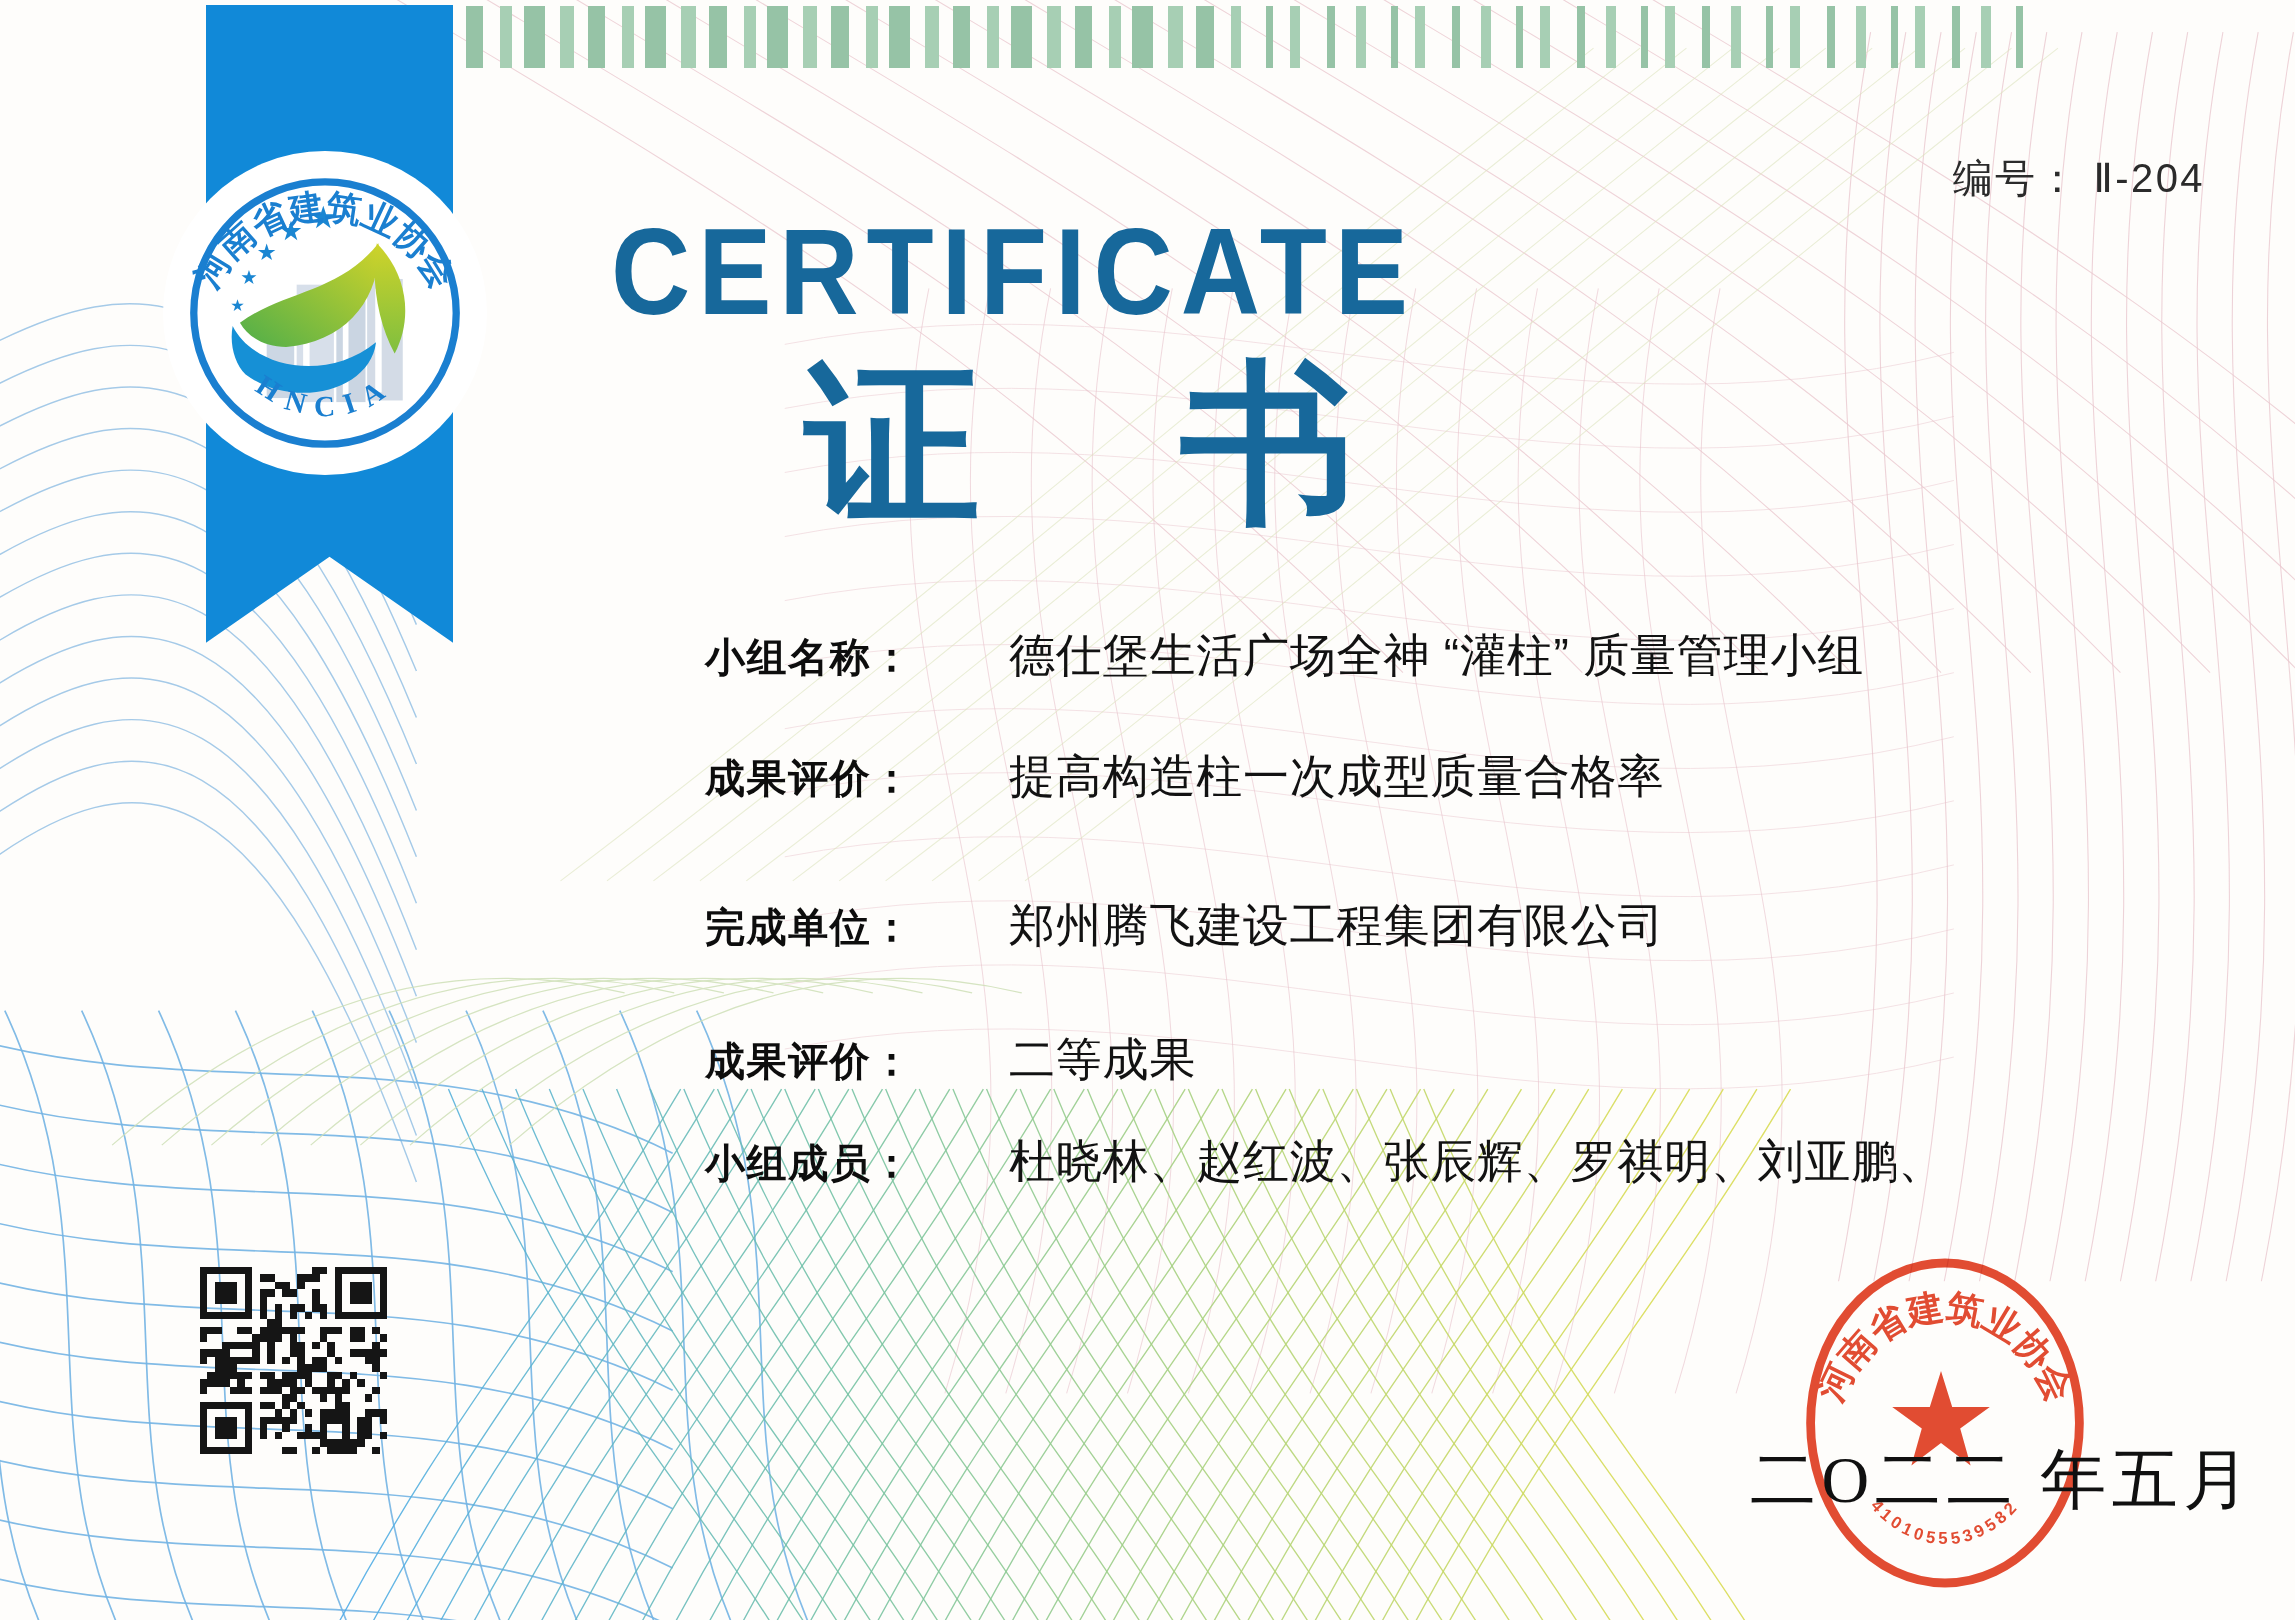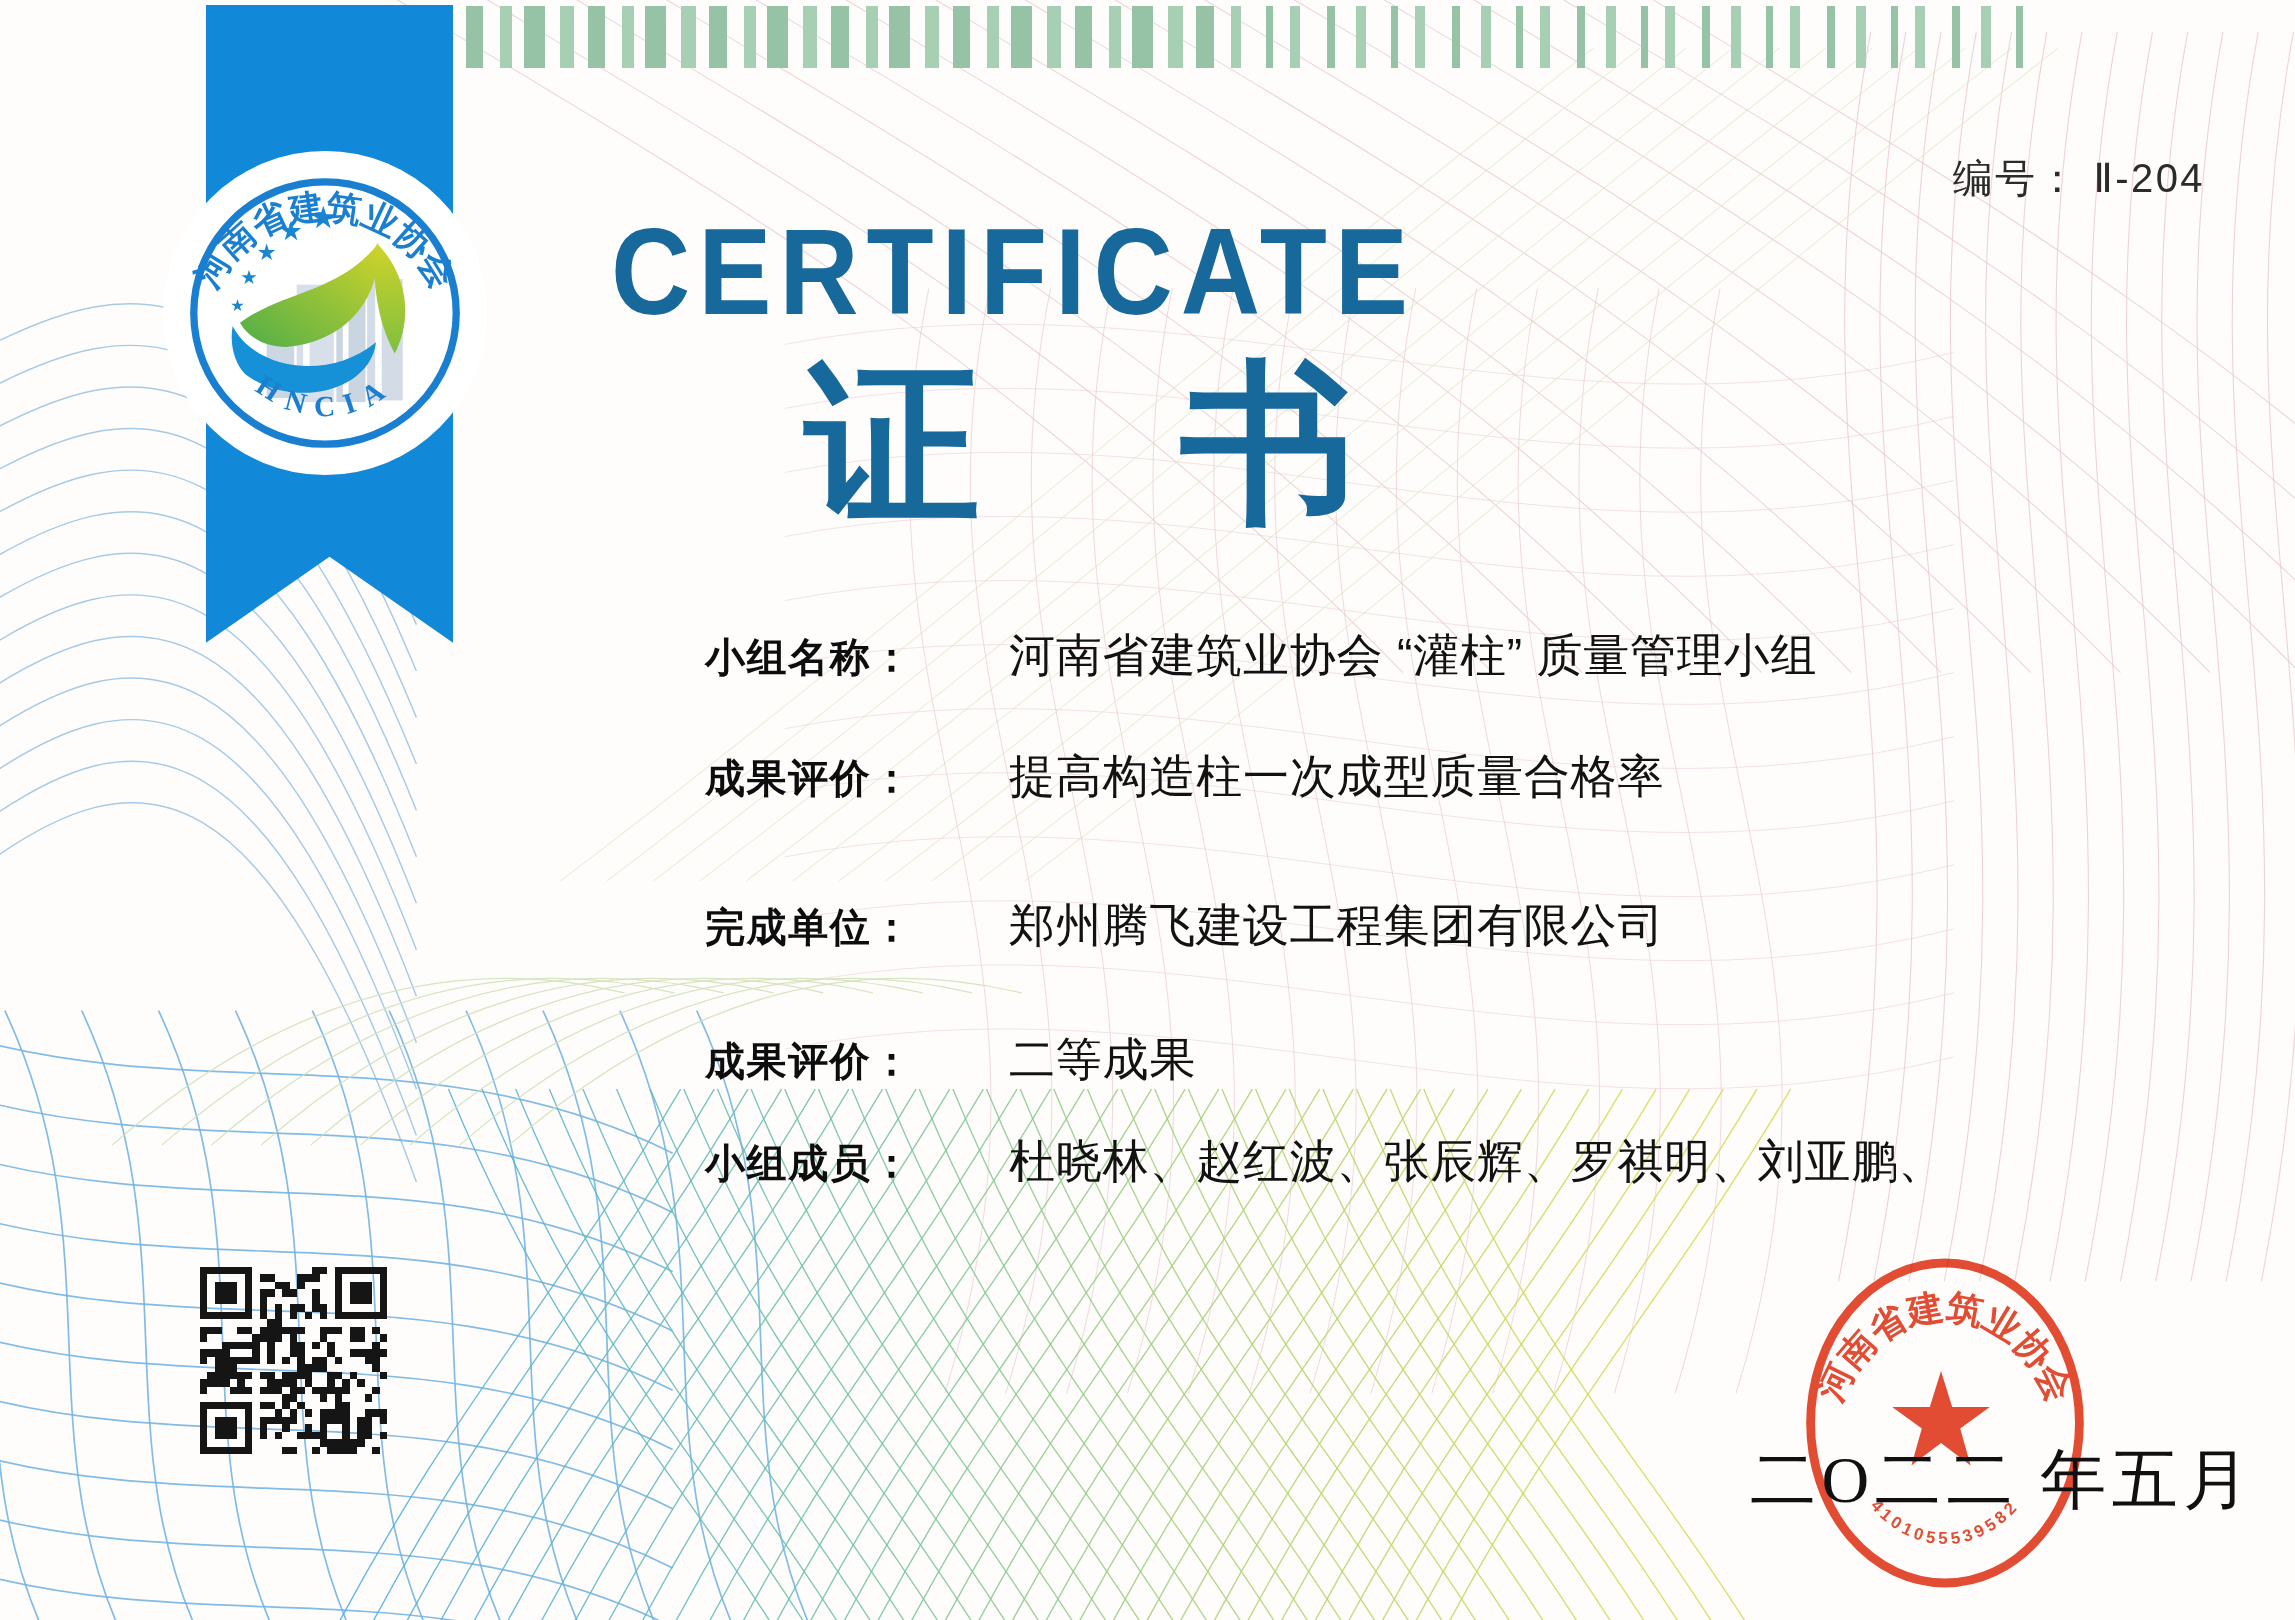--- a/index.html
+++ b/index.html
@@ -349,21 +349,21 @@
 <div class="cert-number">编号： Ⅱ-204</div>
 
 <div class="title-en">CERTIFICATE</div>
 <div class="title-zh">
   <span>证</span>
   <span>书</span>
 </div>
 
 <div class="fields">
   <div class="field-row row-1">
-    <span class="field-label">小组名称：</span><span class="field-value">河南省建筑业协会 “灌柱” 质量管理小组</span>
+    <span class="field-label">小组名称：</span><span class="field-value">德仕堡生活广场全神 “灌柱” 质量管理小组</span>
   </div>
   <div class="field-row row-2">
     <span class="field-label">成果评价：</span><span class="field-value">提高构造柱一次成型质量合格率</span>
   </div>
   <div class="field-row row-3">
     <span class="field-label">完成单位：</span><span class="field-value">郑州腾飞建设工程集团有限公司</span>
   </div>
   <div class="field-row row-4">
     <span class="field-label">成果评价：</span><span class="field-value">二等成果</span>
   </div>

